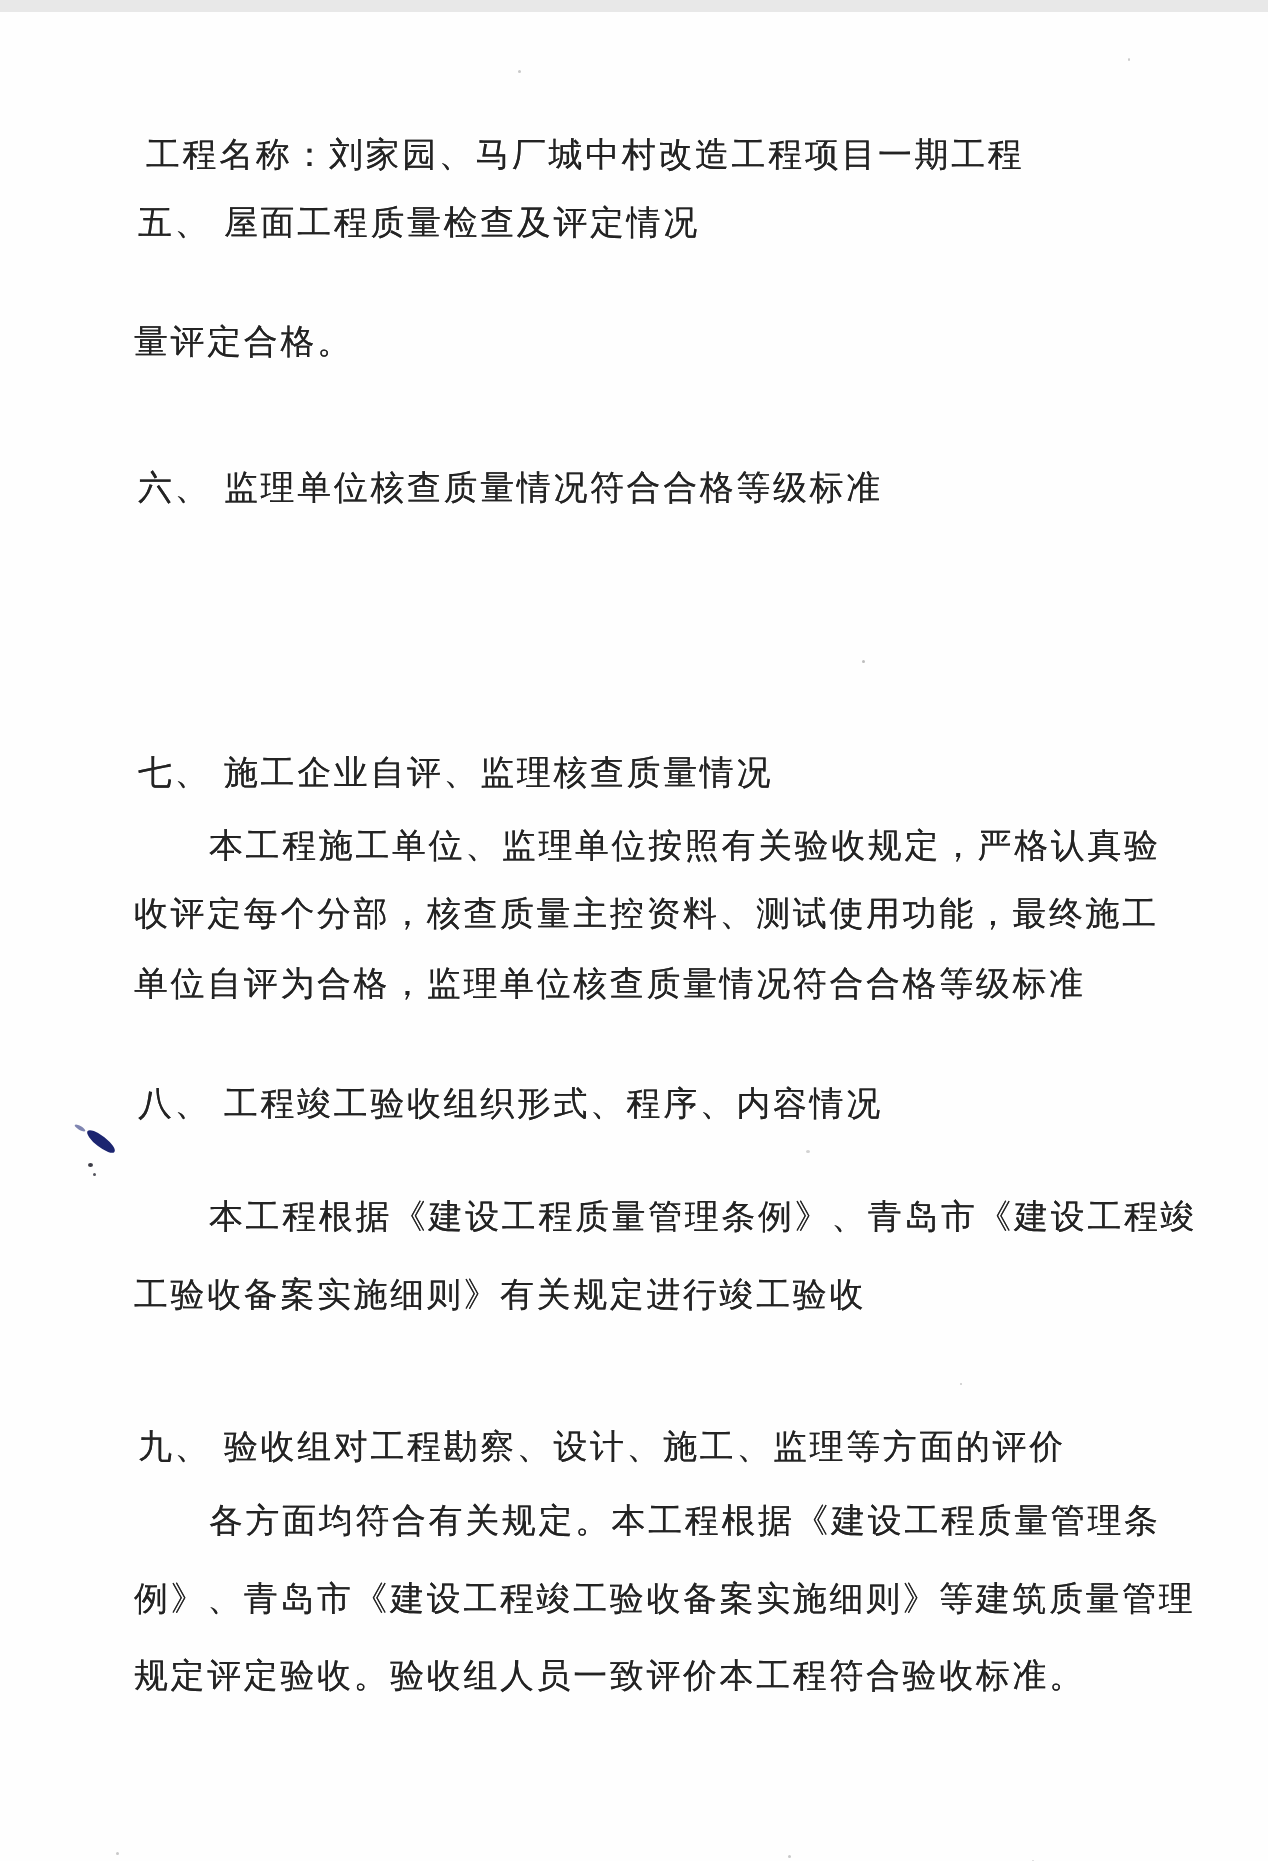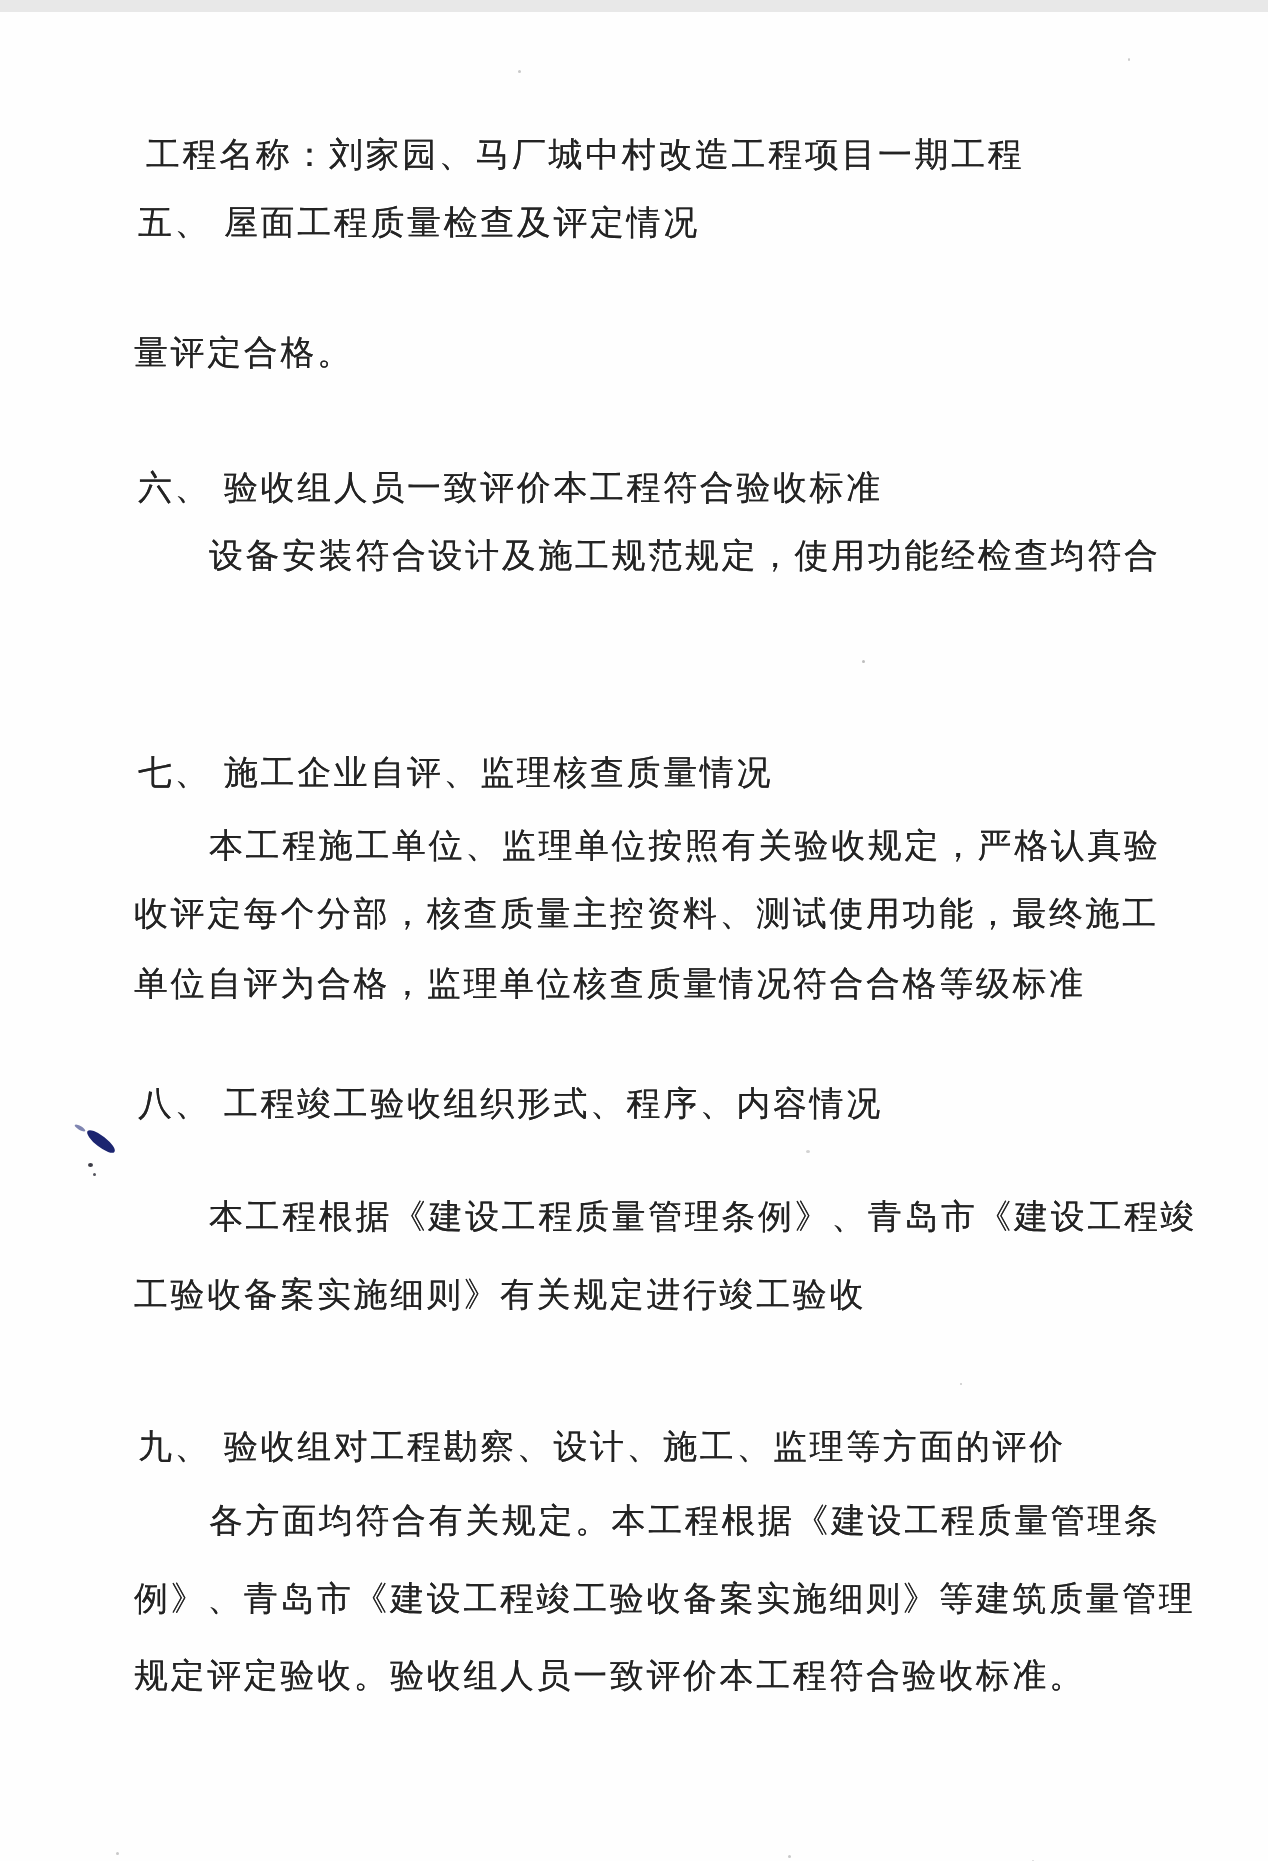--- a/index.html
+++ b/index.html
@@ -53,26 +53,25 @@
 </head>
 <body>
 
 <div class="page">
 
   <div class="line l-first" style="top:123px">工程名称：刘家园、马厂城中村改造工程项目一期工程</div>
 
   <div class="line l-heading" style="top:191px">
     <span class="num">五、</span><span>屋面工程质量检查及评定情况</span>
   </div>
-  <div class="line l-marg" style="top:321px">量评定合格。</div>
+  <div class="line l-marg" style="top:310px">量评定合格。</div>
 
   <div class="line l-heading" style="top:456px">
-    <span class="num">六、</span><span>验收组人员一致评价本工程符合验收标准</span>
+    <span class="num">六、</span><span>监理单位核查质量情况符合合格等级标准</span>
   </div>
-  <div class="line l-indent" style="top:524px">设备安装符合设计及施工规范规定，使用功能经检查均符合</div>
 
   <div class="line l-heading" style="top:741px">
     <span class="num">七、</span><span>施工企业自评、监理核查质量情况</span>
   </div>
   <div class="line l-marg" style="top:882px">收评定每个分部，核查质量主控资料、测试使用功能，最终施工</div>
   <div class="line l-indent" style="top:814px">本工程施工单位、监理单位按照有关验收规定，严格认真验</div>
   <div class="line l-marg" style="top:952px">单位自评为合格，监理单位核查质量情况符合合格等级标准</div>
 
   <div class="line l-heading" style="top:1072px">
     <span class="num">八、</span><span>工程竣工验收组织形式、程序、内容情况</span>

